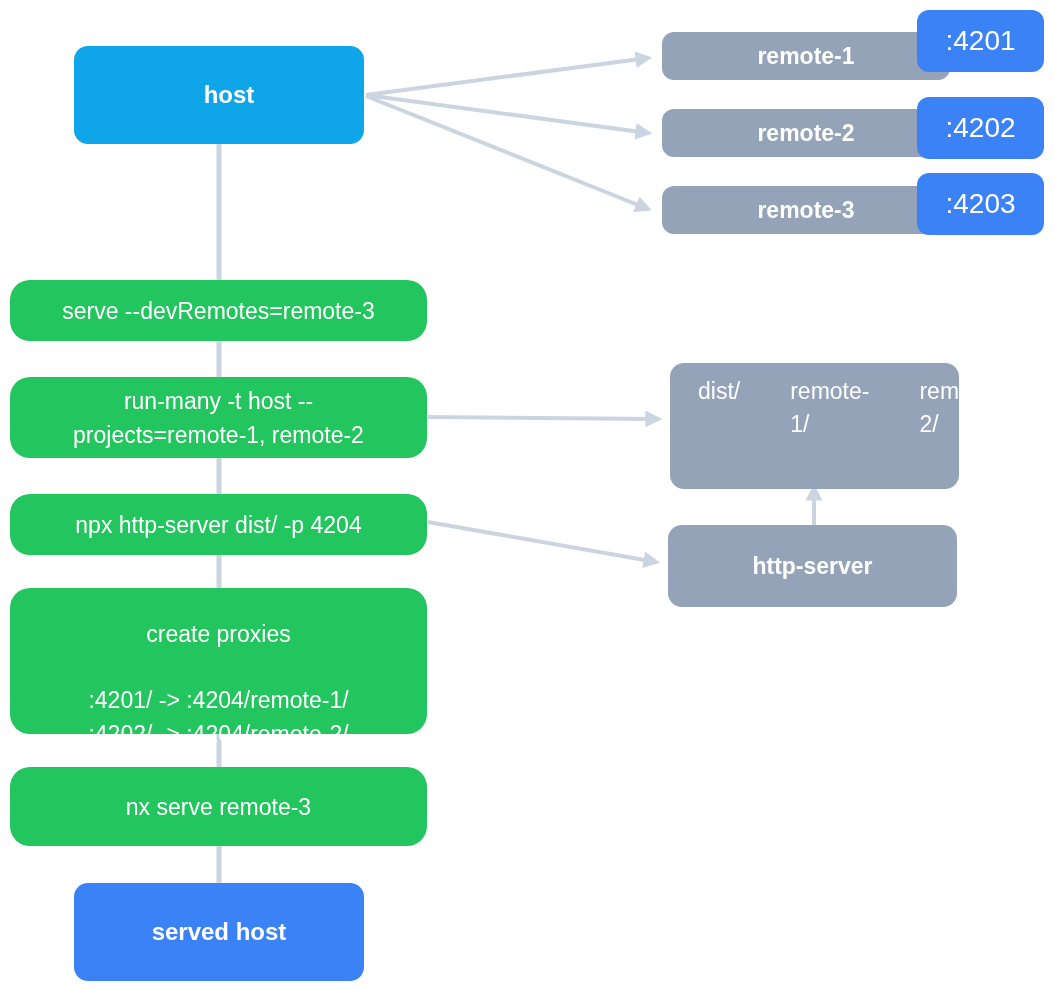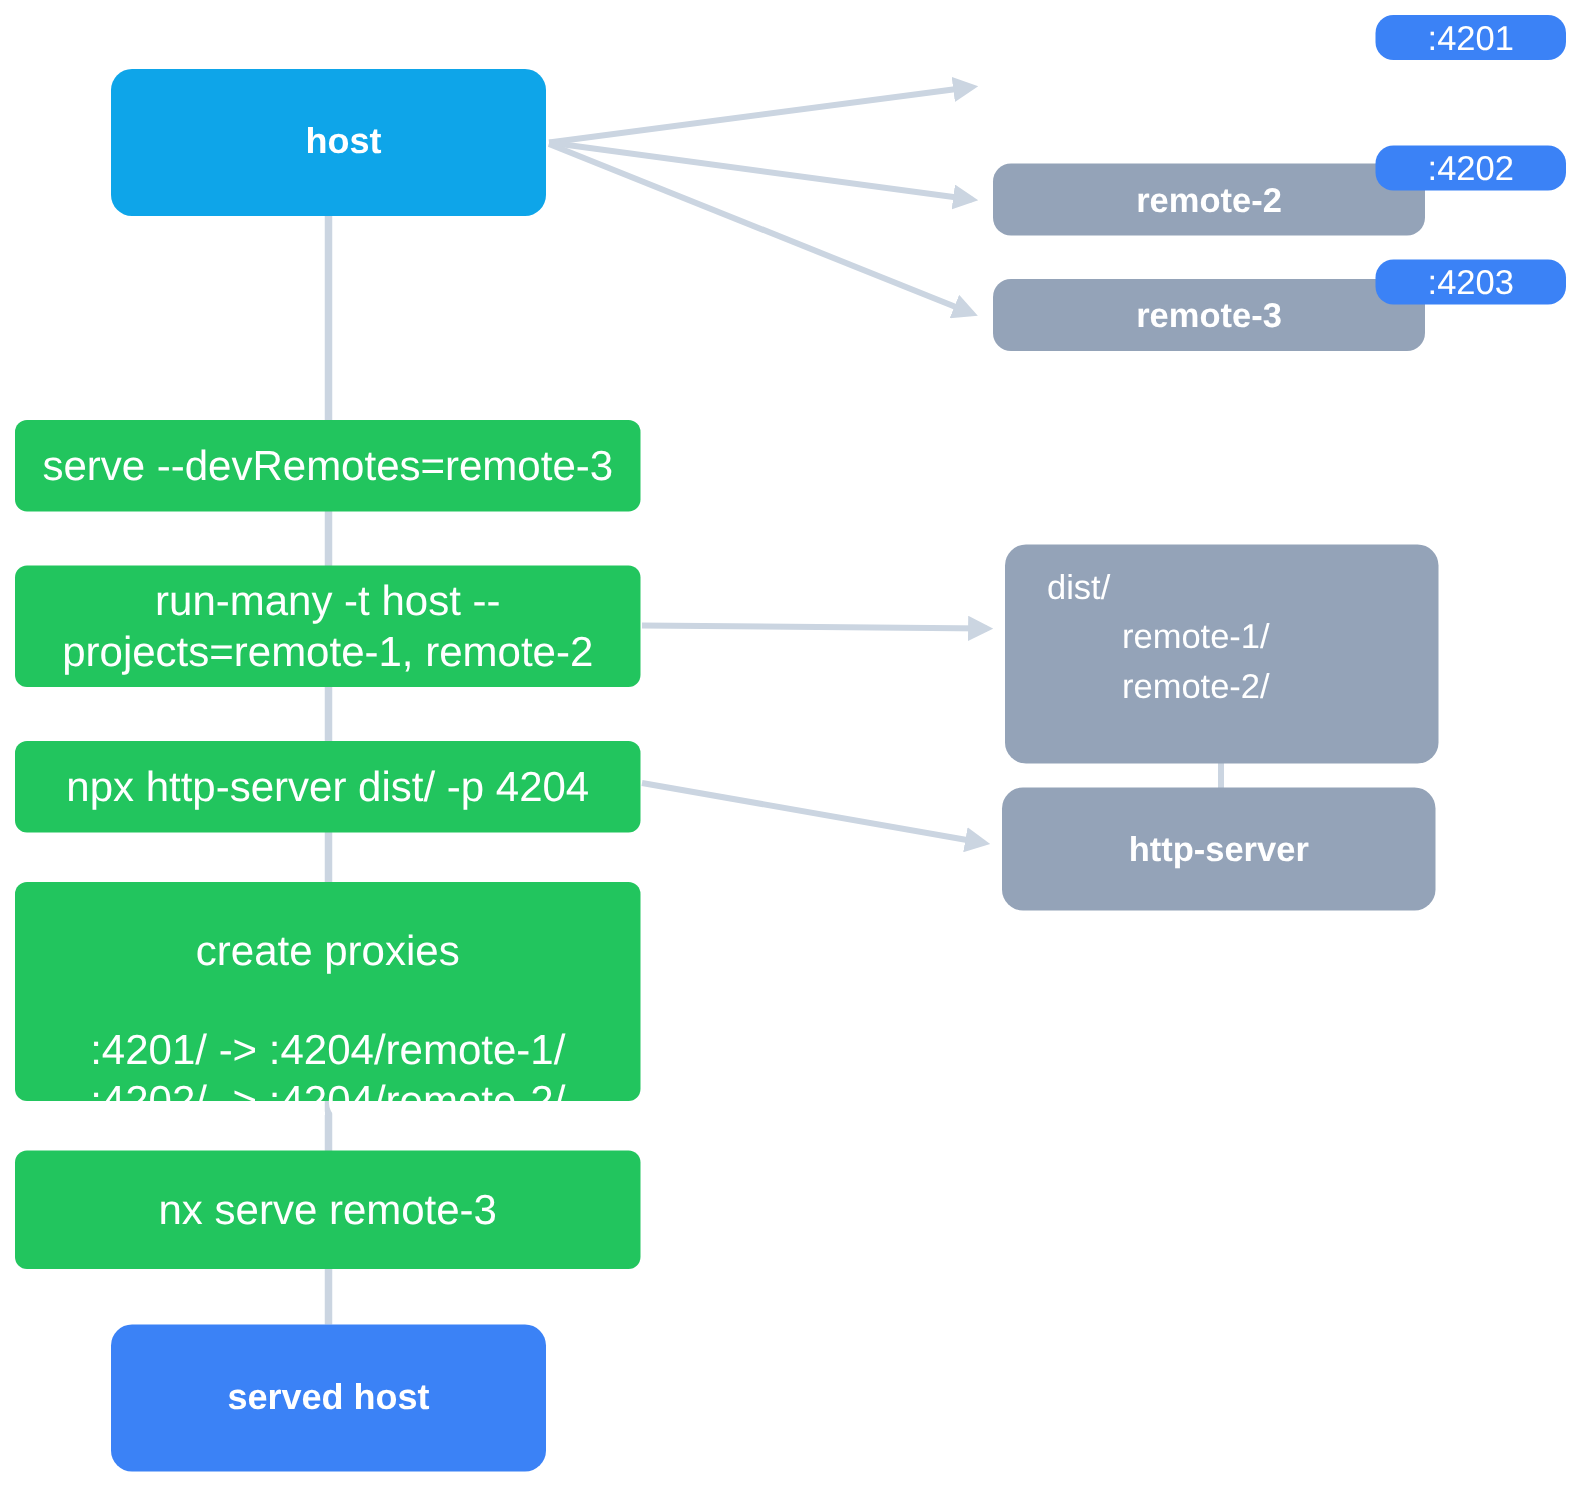--- a/index.html
+++ b/index.html
@@ -41,48 +41,48 @@
   .remote {
     left: 662px; width: 288px; height: 48px;
     background: var(--remote); border-radius: 12px;
     font-size: 23px; font-weight: 700;
   }
   .remote-1 { top: 32px; }
   .remote-2 { top: 109px; }
   .remote-3 { top: 186px; }
 
   .badge {
-    left: 917px; width: 127px; height: 30px;
+    left: 917px; width: 127px; height: 62px;
     background: var(--port); border-radius: 12px;
-    font-size: 23px; font-weight: 400;
+    font-size: 28px; font-weight: 400;
     z-index: 2;
   }
   .badge-1 { top: 10px; }
   .badge-2 { top: 97px; }
   .badge-3 { top: 173px; }
 
   .step {
     left: 10px; width: 417px;
-    background: var(--step); border-radius: 8px;
-    font-size: 28px; font-weight: 400;
+    background: var(--step); border-radius: 20px;
+    font-size: 23px; font-weight: 400;
     flex-direction: column;
     line-height: 34px;
   }
   .step-serve   { top: 280px; height: 61px; }
   .step-runmany { top: 377px; height: 81px; }
   .step-npx     { top: 494px; height: 61px; }
   .step-proxies { top: 588px; height: 146px; justify-content: flex-start; padding-top: 29px; }
   .proxy-maps   { margin-top: 32px; }
   .step-nxserve { top: 767px; height: 79px; }
 
   .dist {
-    left: 670px; top: 363px; width: 289px; height: 146px;
+    left: 670px; top: 363px; width: 289px; height: 126px;
     background: var(--remote); border-radius: 14px;
     font-size: 23px; font-weight: 400;
-    flex-direction: column;
+    flex-direction: row;
     align-items: flex-start; justify-content: flex-start;
     padding: 12px 0 0 28px;
     line-height: 33px;
     text-align: left;
   }
   .dist .indent { padding-left: 50px; }
 
   .httpserver {
     left: 668px; top: 525px; width: 289px; height: 82px;
     background: var(--remote); border-radius: 14px;
@@ -104,20 +104,21 @@
     <line class="arrow" x1="366" y1="95" x2="648" y2="58" marker-end="url(#ah)"></line>
     <line class="arrow" x1="366" y1="95" x2="648" y2="133" marker-end="url(#ah)"></line>
     <line class="arrow" x1="366" y1="96" x2="648" y2="209" marker-end="url(#ah)"></line>
     <line class="arrow" x1="428" y1="417" x2="658" y2="419" marker-end="url(#ah)"></line>
     <line class="arrow" x1="428" y1="522" x2="656" y2="562" marker-end="url(#ah)"></line>
     <line class="arrow" x1="814" y1="526" x2="814" y2="488" marker-end="url(#ah)"></line>
   </svg>
 
   <div class="node host">host</div>
 
+  <div class="node remote remote-1">remote-1</div>
   <div class="node remote remote-2">remote-2</div>
   <div class="node remote remote-3">remote-3</div>
 
   <div class="node badge badge-1">:4201</div>
   <div class="node badge badge-2">:4202</div>
   <div class="node badge badge-3">:4203</div>
 
   <div class="node step step-serve">
     <div>serve --devRemotes=remote-3</div>
   </div>

